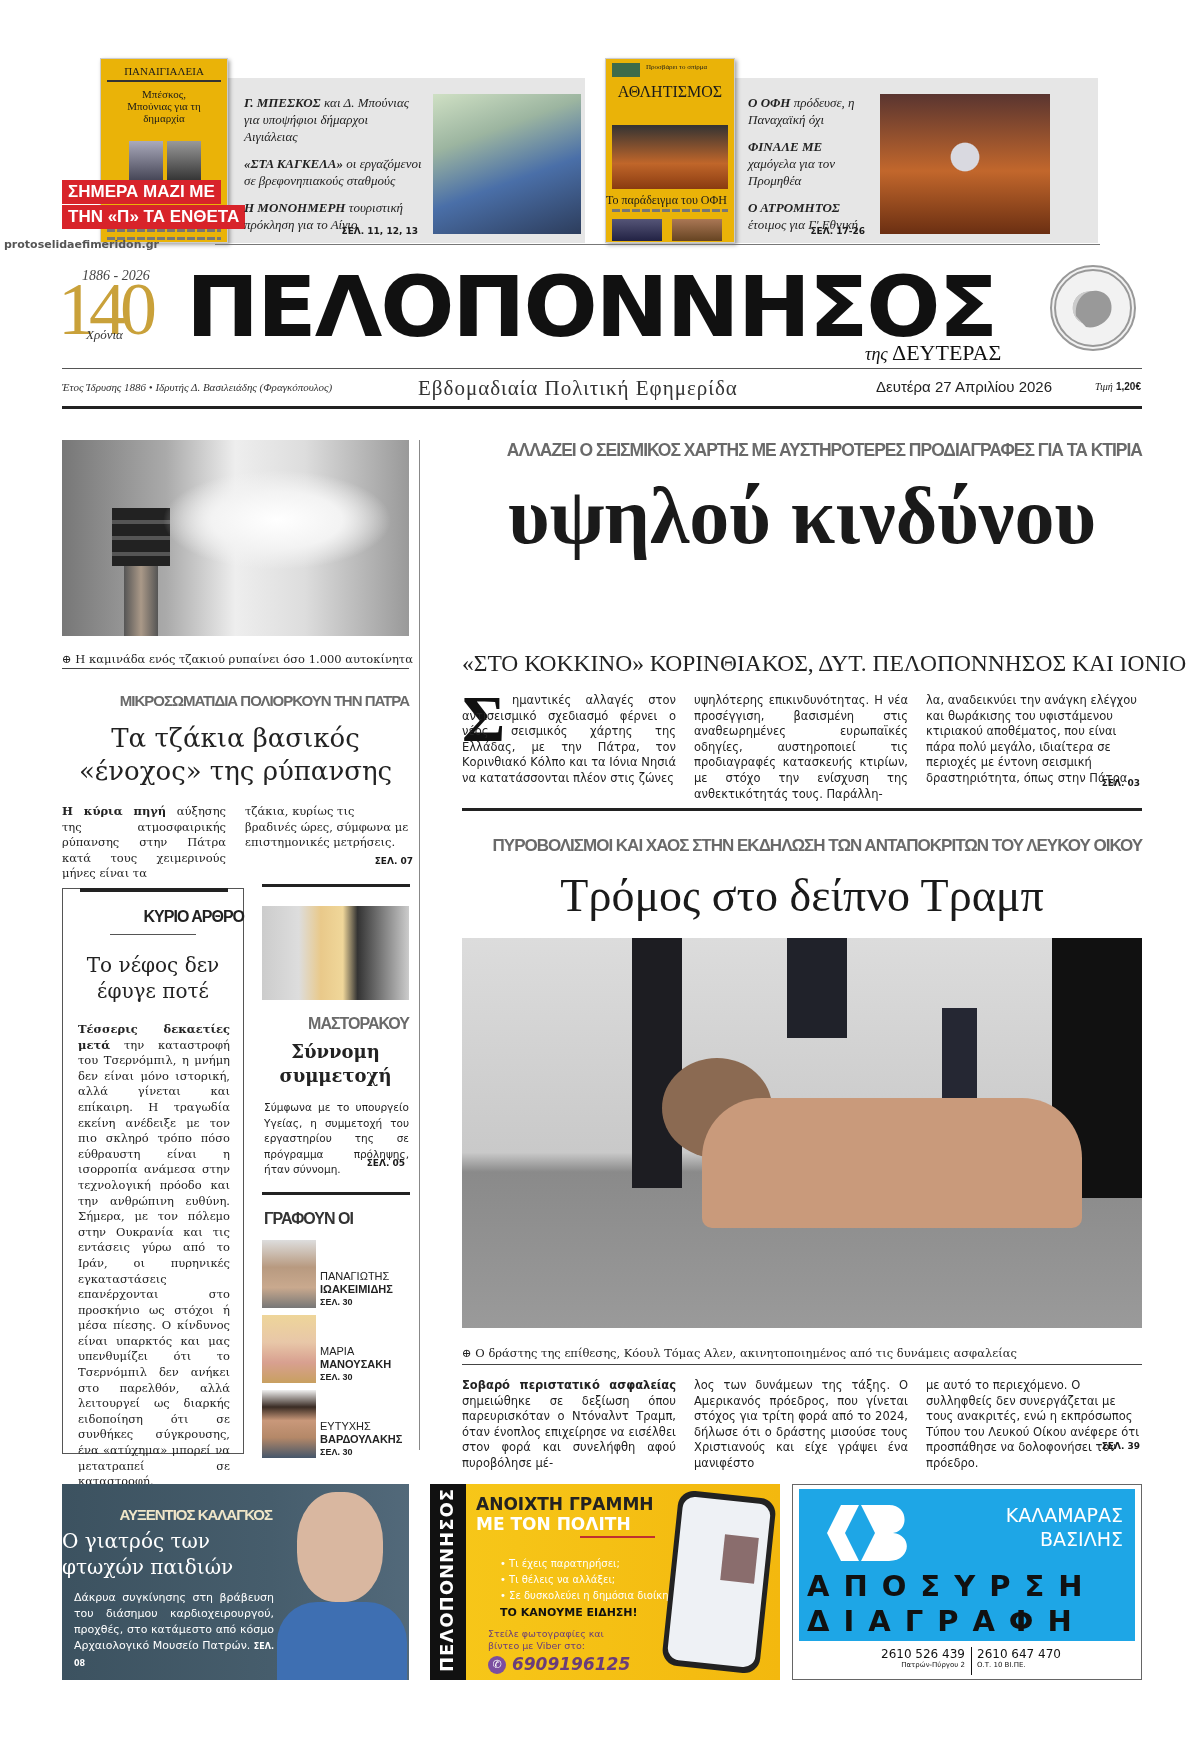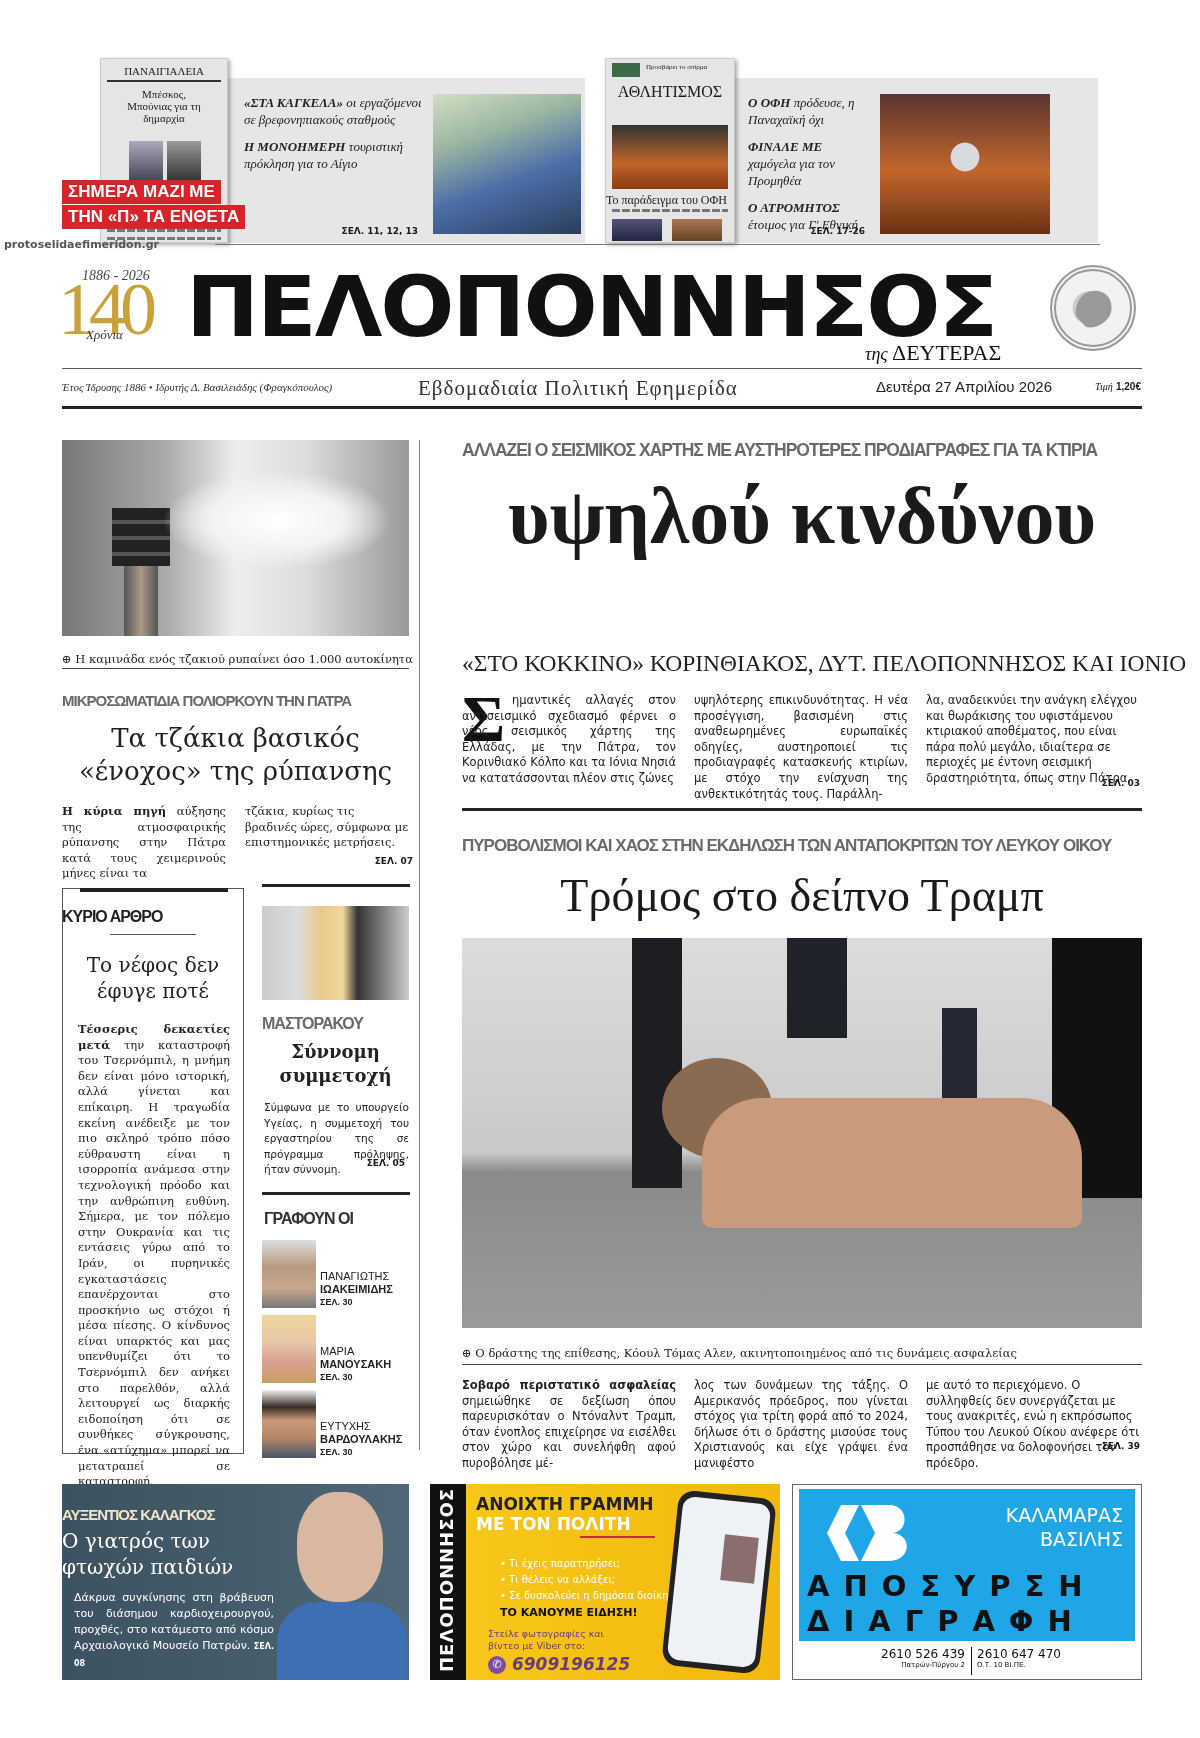--- a/index.html
+++ b/index.html
@@ -3,30 +3,30 @@
 <meta charset="utf-8">
 <style>
 *{box-sizing:border-box;margin:0;padding:0}
 body{width:1200px;height:1738px;background:#fff;position:relative;overflow:hidden;font-family:"DejaVu Serif",serif;color:#1a1a1a}
 .abs{position:absolute}
 .serif{font-family:"Liberation Serif",serif}
 .sans{font-family:"Liberation Sans",sans-serif}
 
 
 .promo-bg{background:#e6e6e6}
-.mini-paper{background:#e5e5e5;border:1px solid #ccc;box-shadow:2px 2px 4px rgba(0,0,0,.35);overflow:hidden}
+.mini-paper{background:#eab308;border:1px solid #ccc;box-shadow:2px 2px 4px rgba(0,0,0,.35);overflow:hidden}
 .mini-paper .lines{position:absolute;left:6px;right:6px;height:3px;background:repeating-linear-gradient(90deg,#777 0 8px,transparent 8px 10px)}
 .red-badge{background:#d8232a;color:#fff;font-family:"Liberation Sans",sans-serif;font-weight:bold;font-size:17px;padding:2px 6px;line-height:20px;white-space:nowrap}
 .promo-text p{font-family:"Liberation Serif",serif;font-style:italic;font-size:13px;line-height:17px;color:#222;margin-bottom:10px}
 .promo-text b{font-style:italic}
 .page-ref{font-family:"DejaVu Sans",sans-serif;font-weight:bold;font-size:9px;text-align:right}
 
 .rule{background:#222}
 .caption{font-family:"DejaVu Serif",serif;font-size:11.5px;color:#222;white-space:nowrap}
-.kicker{font-family:"Liberation Sans",sans-serif;font-weight:bold;color:#6a6a6a;text-align:left;white-space:nowrap;letter-spacing:-1px}
+.kicker{font-family:"Liberation Sans",sans-serif;font-weight:bold;color:#6a6a6a;text-align:right;white-space:nowrap;letter-spacing:-1px}
 .body-col{font-family:"DejaVu Serif",serif;font-size:11.5px;line-height:15.6px;color:#222;text-align:justify}
 .body-col-sans{font-family:"DejaVu Sans",sans-serif;font-size:11px;line-height:15.6px;color:#222;text-align:justify}
 .ph{background:linear-gradient(#888,#555);overflow:hidden}
 .writer-name{font-family:"Liberation Sans",sans-serif;font-size:11px;line-height:13px;color:#222}
 .writer-name b{font-weight:900}
 </style>
 </head>
 <body>
 
 <div class="abs promo-bg" style="left:215px;top:78px;width:370px;height:165px"></div>
@@ -40,20 +40,21 @@
   <div class="abs ph" style="left:66px;top:82px;width:34px;height:40px;background:linear-gradient(#999,#333)"></div>
   <div class="lines" style="top:130px"></div>
     <div class="lines" style="top:138px"></div>
     <div class="lines" style="top:170px"></div>
     <div class="lines" style="top:178px"></div>
 </div>
 <div class="abs red-badge" style="left:62px;top:180px">ΣΗΜΕΡΑ ΜΑΖΙ ΜΕ</div>
 <div class="abs red-badge" style="left:62px;top:205px">ΤΗΝ «Π» ΤΑ ΕΝΘΕΤΑ</div>
 
 <div class="abs promo-text" style="left:244px;top:94px;width:180px">
+  <p><b>Γ. ΜΠΕΣΚΟΣ</b><span> και Δ. Μπούνιας για υποψήφιοι δήμαρχοι Αιγιάλειας</span></p>
   <p><b>«ΣΤΑ ΚΑΓΚΕΛΑ»</b><span> οι εργαζόμενοι σε βρεφονηπιακούς σταθμούς</span></p>
   <p><b>Η ΜΟΝΟΗΜΕΡΗ</b><span> τουριστική πρόκληση για το Αίγιο</span></p>
 </div>
 <div class="abs page-ref" style="left:300px;top:226px;width:118px">ΣΕΛ. 11, 12, 13</div>
 <div class="abs ph" style="left:433px;top:94px;width:148px;height:140px;background:linear-gradient(160deg,#cfe0c4 0%,#9cb5a0 30%,#4a6fa8 60%,#2d3d5c 100%)"></div>
 
 <div class="abs mini-paper" style="left:605px;top:58px;width:130px;height:185px">
   <div class="abs" style="left:6px;top:4px;width:28px;height:14px;background:#3d6b4a"></div>
   <div class="serif" style="position:absolute;left:40px;top:4px;font-size:7px">Προσβάρει το σπίρμα</div>
   <div class="serif" style="position:absolute;left:0;right:0;top:24px;text-align:center;font-size:16px">ΑΘΛΗΤΙΣΜΟΣ</div>
@@ -165,21 +166,21 @@
 <div class="abs ph" style="left:462px;top:938px;width:680px;height:390px;background:linear-gradient(#dcdcdc 0%,#c9c9c9 55%,#8a8a8a 60%,#9a9a9a 100%)">
   <div class="abs" style="left:170px;top:0;width:50px;height:250px;background:#1d1d22"></div>
   <div class="abs" style="left:325px;top:0;width:60px;height:100px;background:#20222a"></div>
   <div class="abs" style="left:480px;top:70px;width:35px;height:100px;background:#252733"></div>
   <div class="abs" style="left:590px;top:0;width:90px;height:260px;background:#111"></div>
   <div class="abs" style="left:200px;top:120px;width:110px;height:100px;border-radius:50%;background:#8b6a52"></div>
   <div class="abs" style="left:240px;top:160px;width:380px;height:130px;border-radius:60px 60px 10px 10px;background:#c99a7b"></div>
 </div>
 <div class="abs caption" style="left:462px;top:1346px"><span>⊕</span> <span>Ο δράστης της επίθεσης, Κόουλ Τόμας Αλεν, ακινητοποιημένος από τις δυνάμεις ασφαλείας</span></div>
 <div class="abs" style="left:462px;top:1364px;width:680px;height:1px;background:#444"></div>
-<div class="abs body-col-sans" style="left:462px;top:1378px;width:214px;font-size:11.5px"><b>Σοβαρό περιστατικό ασφαλείας</b><span> σημειώθηκε σε δεξίωση όπου παρευρισκόταν ο Ντόναλντ Τραμπ, όταν ένοπλος επιχείρησε να εισέλθει στον χώρο και συνελήφθη αφού πυροβόλησε μέ-</span></div>
+<div class="abs body-col-sans" style="left:462px;top:1378px;width:214px;font-size:11.5px"><b>Σοβαρό περιστατικό ασφαλείας</b><span> σημειώθηκε σε δεξίωση όπου παρευρισκόταν ο Ντόναλντ Τραμπ, όταν ένοπλος επιχείρησε να εισέλθει στον φορά και συνελήφθη αφού πυροβόλησε μέ-</span></div>
 <div class="abs body-col-sans" style="left:694px;top:1378px;width:214px;font-size:11.5px">λος των δυνάμεων της τάξης. Ο Αμερικανός πρόεδρος, που γίνεται στόχος για τρίτη φορά από το 2024, δήλωσε ότι ο δράστης μισούσε τους Χριστιανούς και είχε γράψει ένα μανιφέστο</div>
 <div class="abs body-col-sans" style="left:926px;top:1378px;width:216px;font-size:11.5px;text-align:left">με αυτό το περιεχόμενο. Ο συλληφθείς δεν συνεργάζεται με τους ανακριτές, ενώ η εκπρόσωπος Τύπου του Λευκού Οίκου ανέφερε ότι προσπάθησε να δολοφονήσει τον πρόεδρο.</div>
 <div class="abs page-ref" style="left:1080px;top:1441px;width:60px">ΣΕΛ. 39</div>
 
 <div class="abs" style="left:62px;top:1484px;width:347px;height:196px;background:linear-gradient(90deg,#3c5260 0%,#465d6c 60%,#52697a 100%);overflow:hidden">
   <div class="abs" style="left:215px;top:8px;width:120px;height:190px">
     <div class="abs" style="left:20px;top:0;width:86px;height:110px;border-radius:45%;background:#d9b7a0"></div>
     <div class="abs" style="left:0;top:110px;width:130px;height:90px;border-radius:40px 40px 0 0;background:#3e6fb2"></div>
   </div>
   <div class="abs kicker" style="left:0;top:22px;width:210px;font-size:15px;color:#f0e6c8">ΑΥΞΕΝΤΙΟΣ ΚΑΛΑΓΚΟΣ</div>

